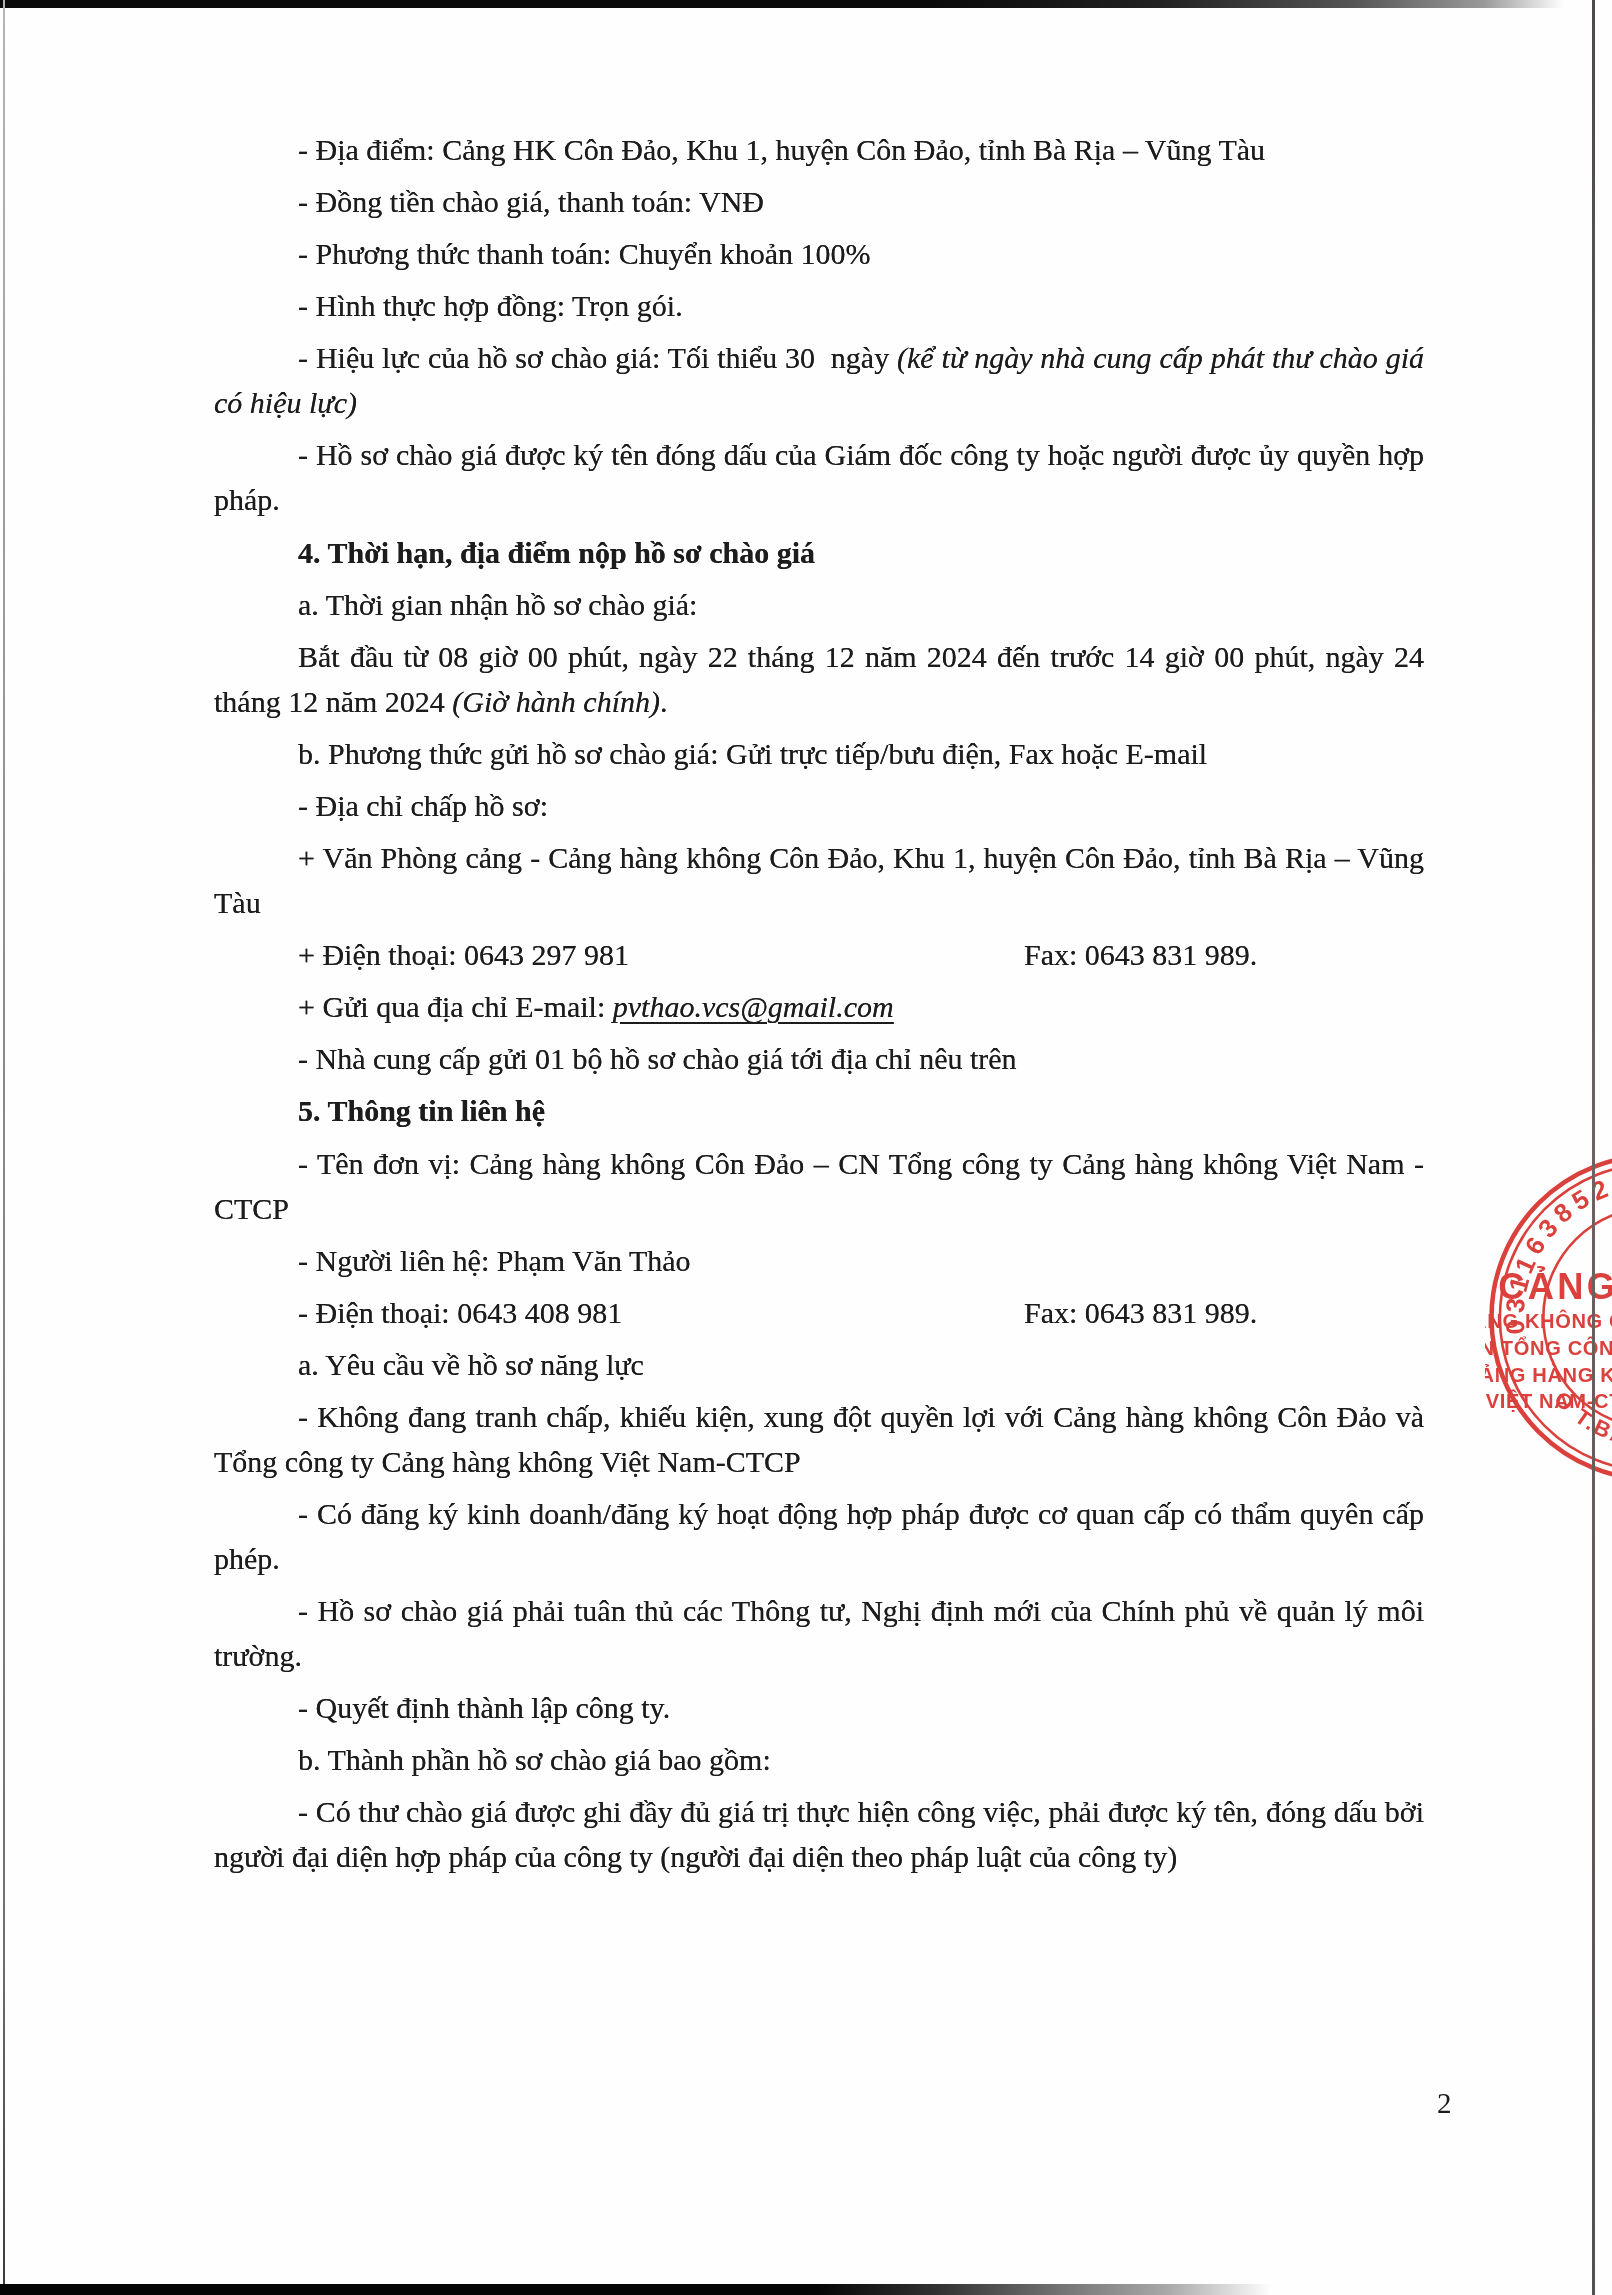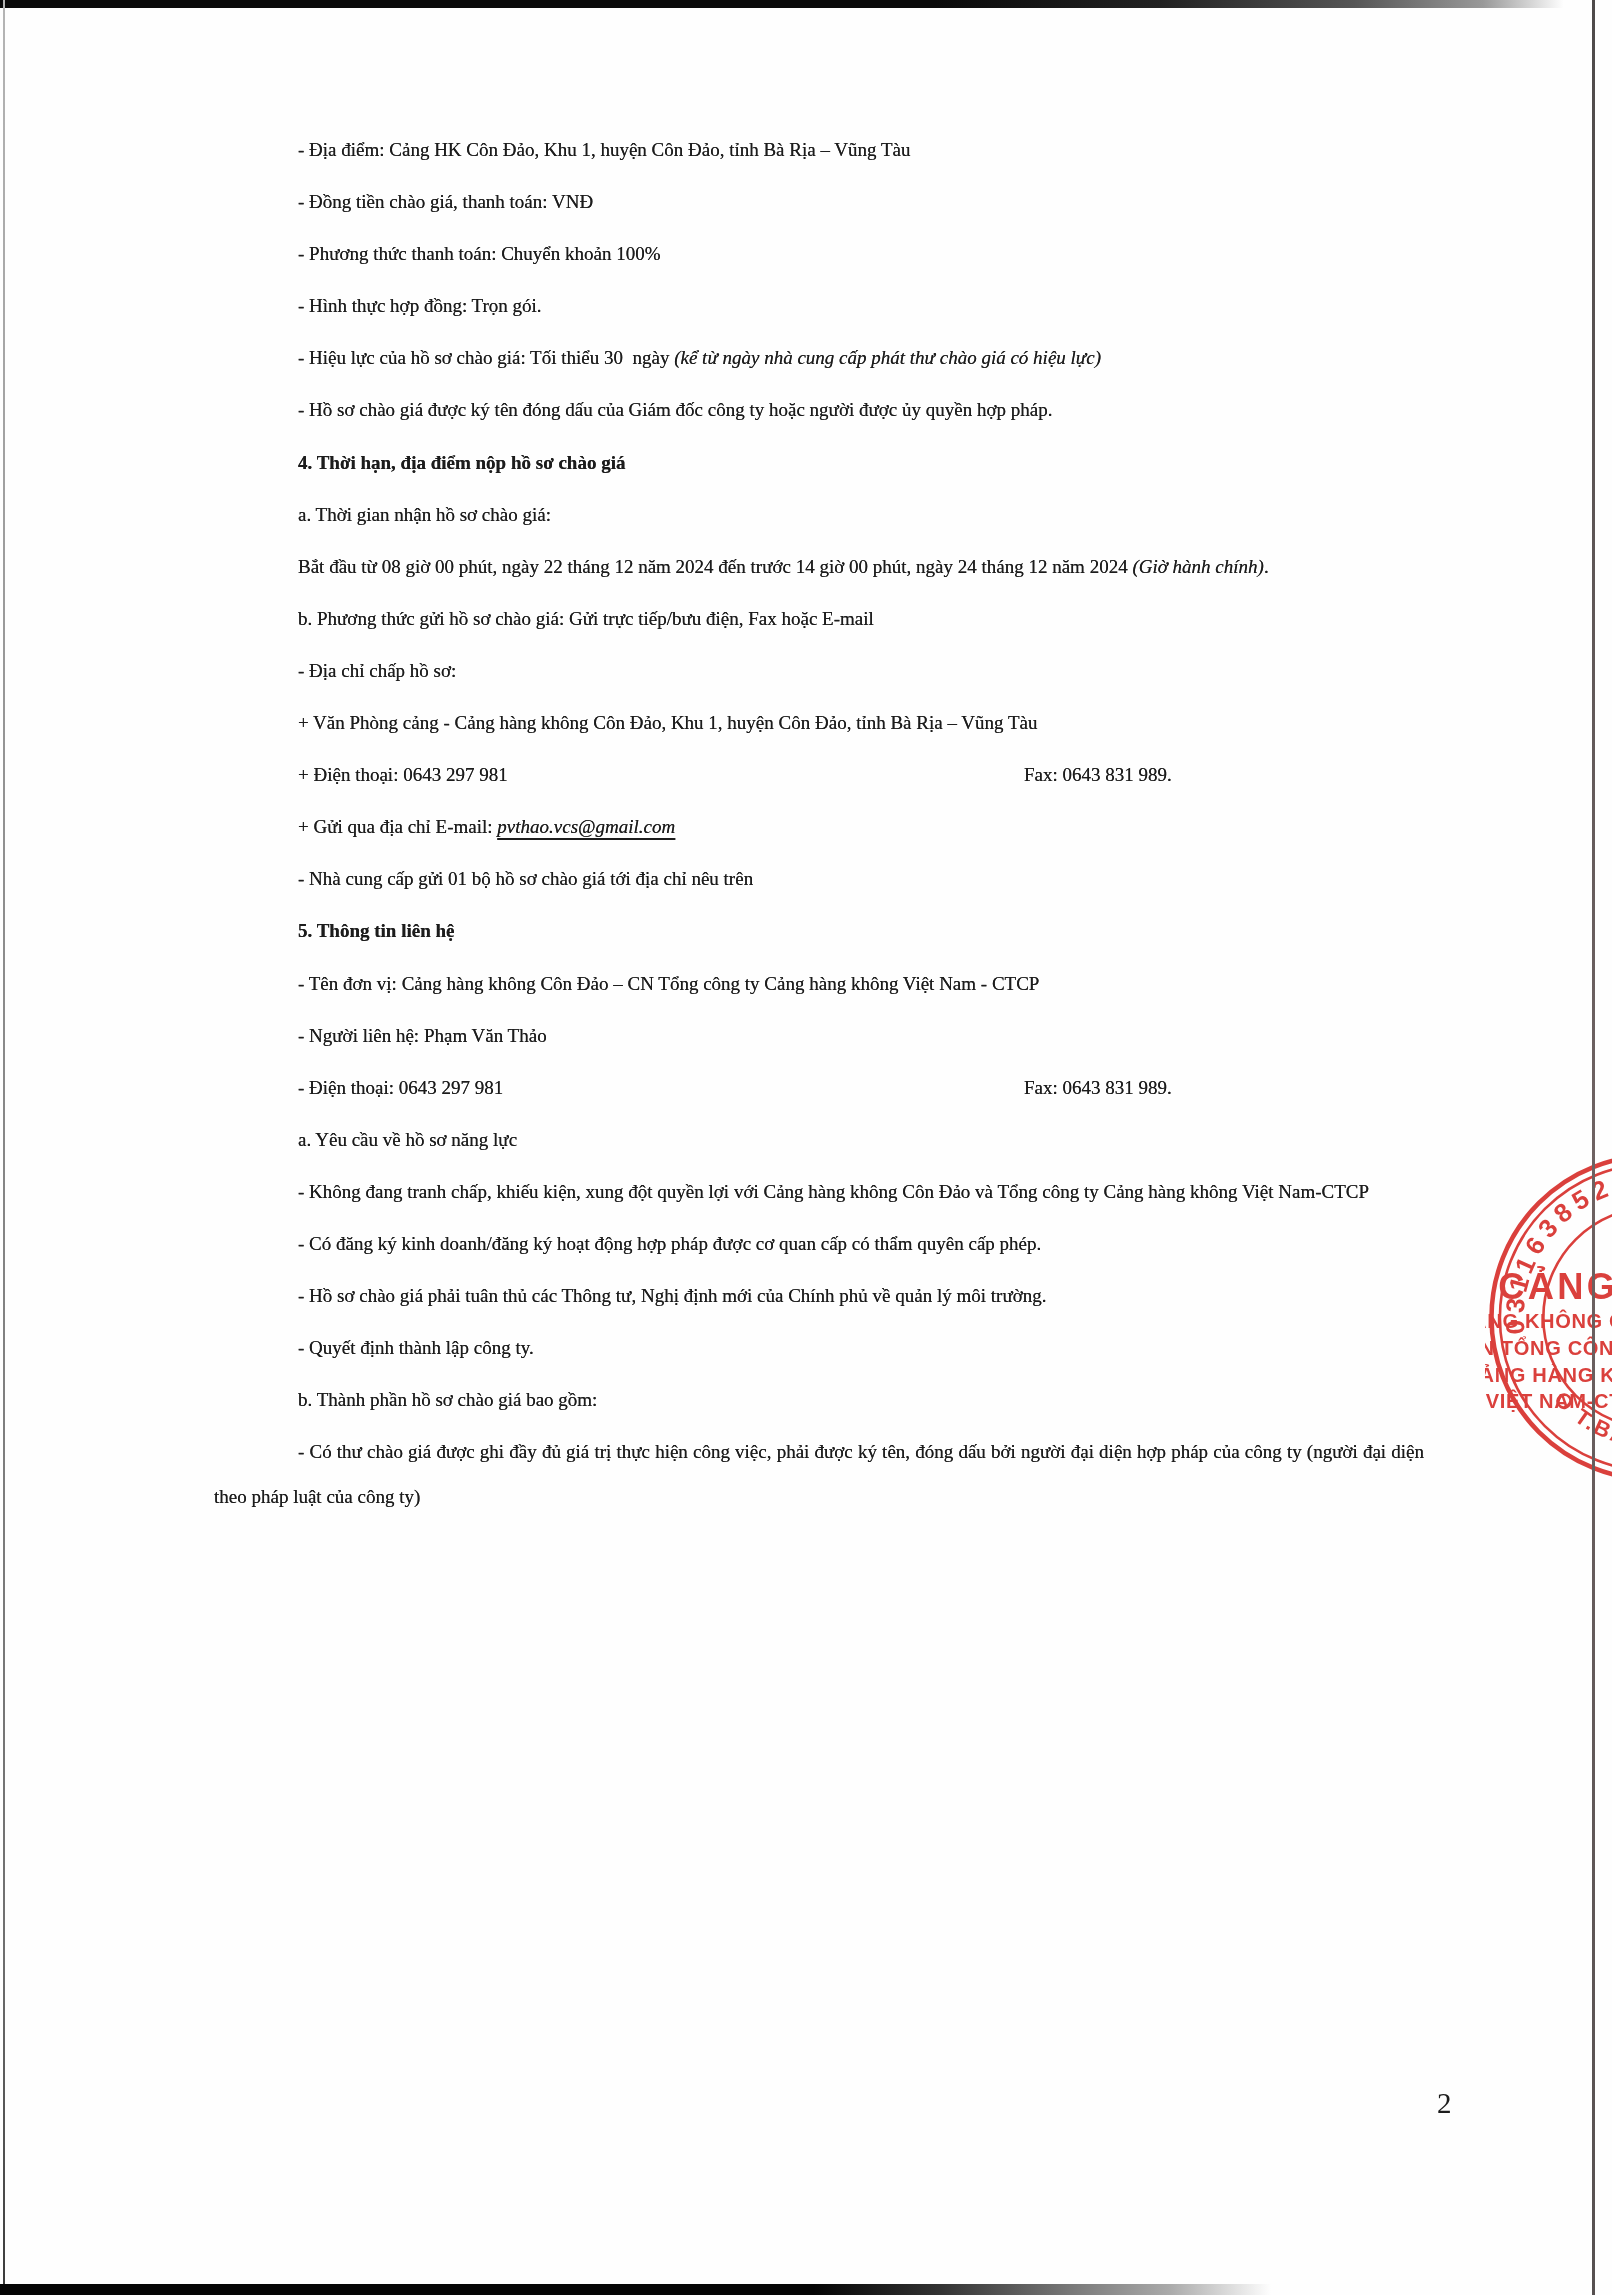--- a/index.html
+++ b/index.html
@@ -31,21 +31,21 @@
     background: linear-gradient(to bottom, #4e4a4a, #6e6262 50%, #565050);
     z-index: 5;
   }
 
   
   .doc-body {
     position: absolute;
     left: 214px;
     top: 127px;
     width: 1210px;
-    font-size: 19px;
+    font-size: 30px;
     line-height: 45px;
     text-shadow: 0 0 0.5px rgba(20,20,20,0.85);
   }
   .para {
     margin: 0 0 7.1px 0;
     text-indent: 84px;
     text-align: justify;
     position: relative;
   }
   .para.bold { font-weight: bold; }
@@ -103,21 +103,21 @@
       <p class="para"><span>Bắt đầu từ 08 giờ 00 phút, ngày 22 tháng 12 năm 2024 đến trước 14 giờ 00 phút, ngày 24 tháng 12 năm 2024 </span><span class="italic">(Giờ hành chính)</span><span>.</span></p>
       <p class="para"><span>b. Phương thức gửi hồ sơ chào giá: Gửi trực tiếp/bưu điện, Fax hoặc E-mail</span></p>
       <p class="para"><span>- Địa chỉ chấp hồ sơ:</span></p>
       <p class="para"><span>+ Văn Phòng cảng - Cảng hàng không Côn Đảo, Khu 1, huyện Côn Đảo, tỉnh Bà Rịa – Vũng Tàu</span></p>
       <p class="para"><span>+ Điện thoại: 0643 297 981</span><span class="fax-col">Fax: 0643 831 989.</span></p>
       <p class="para"><span>+ Gửi qua địa chỉ E-mail: </span><span class="underline">pvthao.vcs@gmail.com</span></p>
       <p class="para"><span>- Nhà cung cấp gửi 01 bộ hồ sơ chào giá tới địa chỉ nêu trên</span></p>
       <p class="para bold"><span>5. Thông tin liên hệ</span></p>
       <p class="para"><span>- Tên đơn vị: Cảng hàng không Côn Đảo – CN Tổng công ty Cảng hàng không Việt Nam - CTCP</span></p>
       <p class="para"><span>- Người liên hệ: Phạm Văn Thảo</span></p>
-      <p class="para"><span>- Điện thoại: 0643 297 981</span><span class="fax-col">Fax: 0643 831 989.</span></p>
+      <p class="para"><span>- Điện thoại: 0643 408 981</span><span class="fax-col">Fax: 0643 831 989.</span></p>
       <p class="para"><span>a. Yêu cầu về hồ sơ năng lực</span></p>
       <p class="para"><span>- Không đang tranh chấp, khiếu kiện, xung đột quyền lợi với Cảng hàng không Côn Đảo và Tổng công ty Cảng hàng không Việt Nam-CTCP</span></p>
       <p class="para"><span>- Có đăng ký kinh doanh/đăng ký hoạt động hợp pháp được cơ quan cấp có thẩm quyên cấp phép.</span></p>
       <p class="para"><span>- Hồ sơ chào giá phải tuân thủ các Thông tư, Nghị định mới của Chính phủ về quản lý môi trường.</span></p>
       <p class="para"><span>- Quyết định thành lập công ty.</span></p>
       <p class="para"><span>b. Thành phần hồ sơ chào giá bao gồm:</span></p>
       <p class="para"><span>- Có thư chào giá được ghi đầy đủ giá trị thực hiện công việc, phải được ký tên, đóng dấu bởi người đại diện hợp pháp của công ty (người đại diện theo pháp luật của công ty)</span></p>
     </div>
 
   <div class="stamp-wrap">

